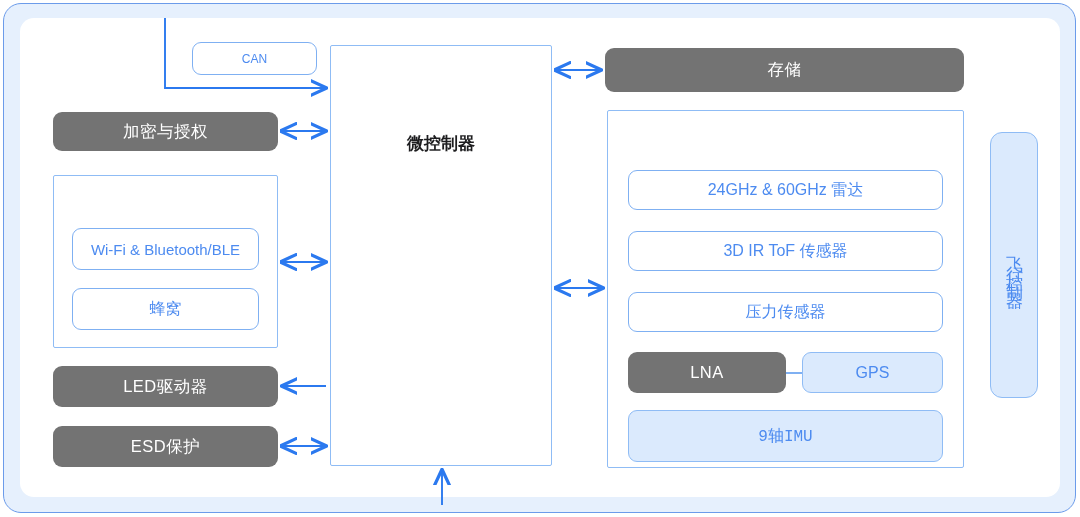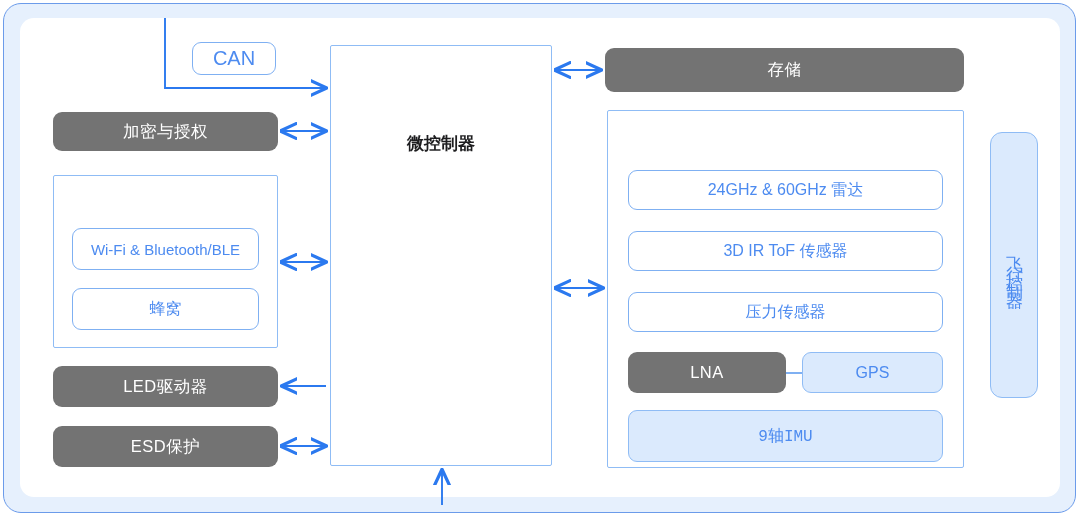--- a/index.html
+++ b/index.html
@@ -21,21 +21,21 @@
   .panel{position:absolute;box-sizing:border-box;background:#ffffff;
     border:1.3px solid #8fbcf5;border-radius:2px;}
   .panel-title{position:absolute;left:0;right:0;text-align:center;
     font-size:17px;font-weight:bold;color:#1d1d1f;}
 
   
   #mcu{left:330px;top:45px;width:222px;height:421px;}
   #mcu-label{top:86px;}
 
   
-  #can{left:192px;top:42px;width:84px;height:33px;border-radius:9px;font-size:20px;}
+  #can{left:192px;top:42px;width:125px;height:33px;border-radius:9px;font-size:12px;}
   #crypto{left:53px;top:112px;width:225px;height:39px;}
   #wireless-panel{left:53px;top:175px;width:225px;height:173px;}
   #wireless-title{top:190px;}
   #wifi{left:72px;top:228px;width:187px;height:42px;font-size:15px;}
   #cellular{left:72px;top:288px;width:187px;height:42px;}
   #led{left:53px;top:366px;width:225px;height:41px;}
   #esd{left:53px;top:426px;width:225px;height:41px;}
 
   
   #storage{left:605px;top:48px;width:359px;height:44px;}

